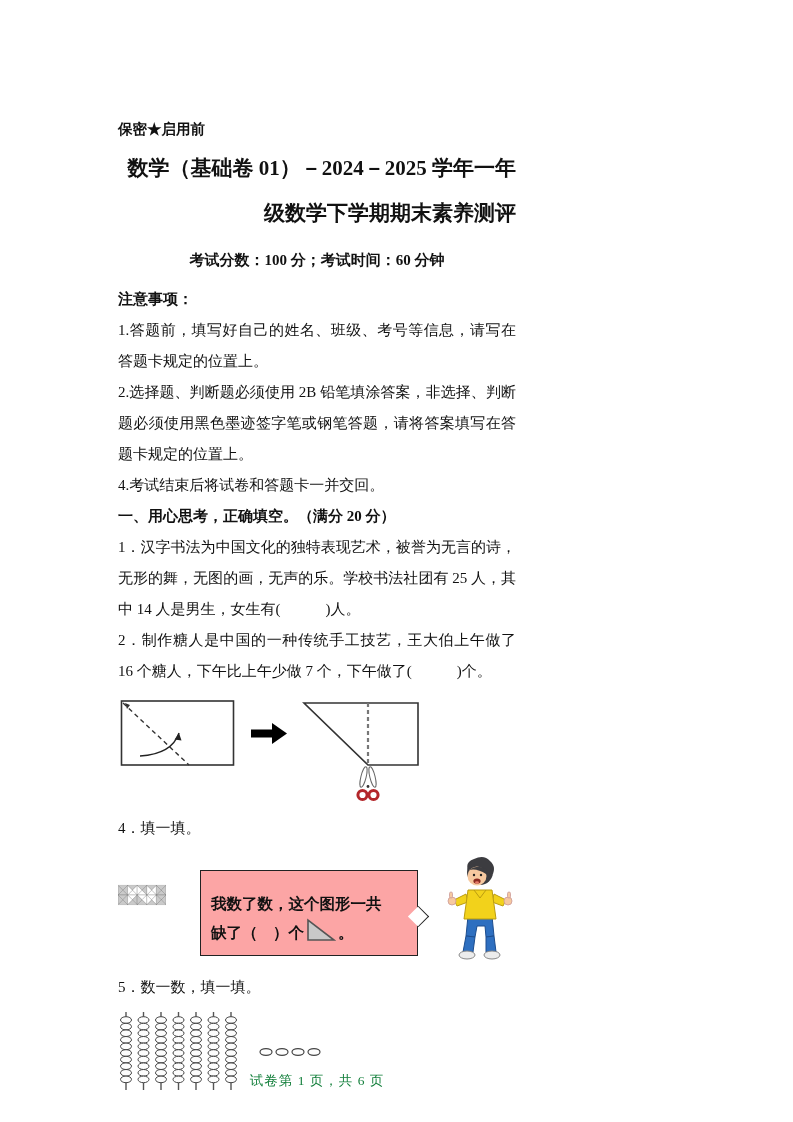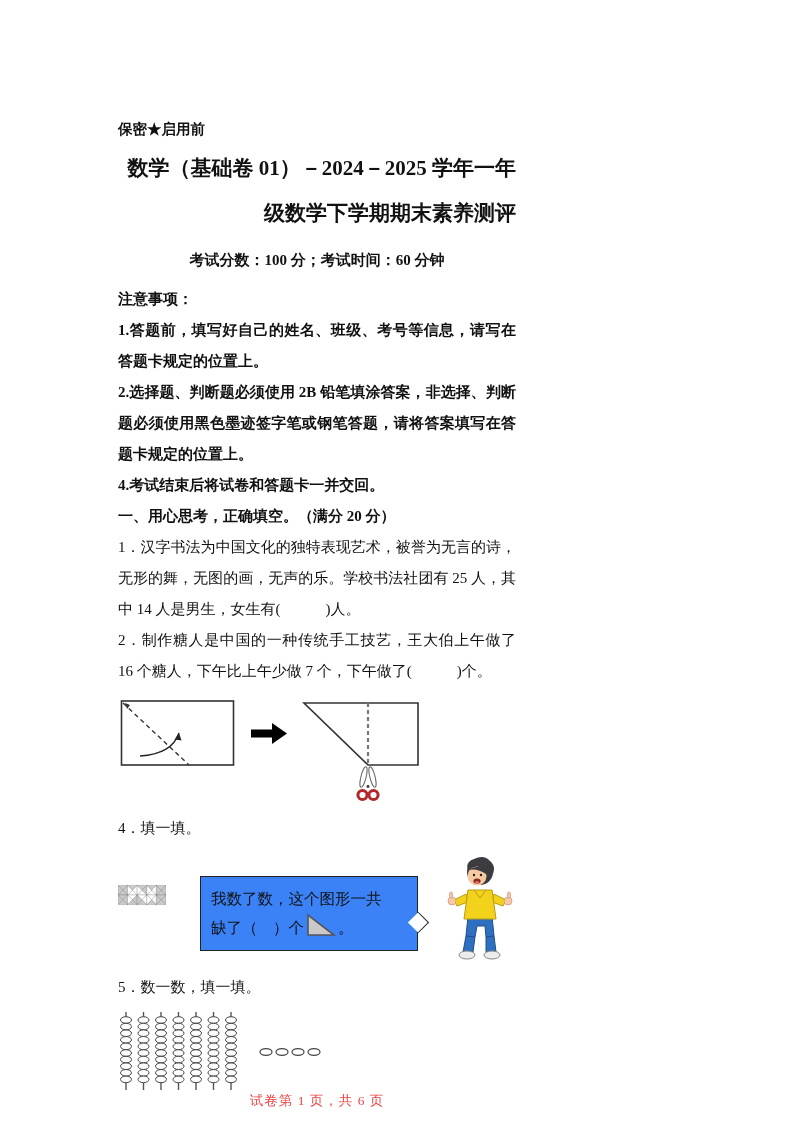--- a/index.html
+++ b/index.html
@@ -9,42 +9,42 @@
     background:#ffffff;
     font-family:"Liberation Serif","DejaVu Serif",serif;
     color:#111;
     overflow:hidden;
   }
   .content{padding:118px 118px 0 118px;}
   .notice{font-size:14.5px;font-weight:bold;line-height:22px;}
   .title{font-size:21px;font-weight:bold;text-align:right;line-height:45px;margin:6px 0 0 0;}
   .exam-info{font-size:15px;font-weight:bold;text-align:center;line-height:32px;margin:8px;}
   .notes-heading{font-size:15px;font-weight:bold;line-height:31px;margin:0;}
-  .note{font-size:15px;font-weight:bold;line-height:31px;margin:0;text-align:justify;}
+  .note{font-size:15px;font-weight:normal;line-height:31px;margin:0;text-align:justify;}
   .section-heading{font-size:15px;font-weight:bold;line-height:31px;margin:0;}
   .question{font-size:15px;line-height:31px;margin:0;text-align:justify;}
   .fig-fold{margin:6px 0 2px 2px;display:block;}
   .fig-row4{display:flex;align-items:flex-start;margin:4px 0 0 0;}
   .mosaic{display:block;margin-top:6px;}
   .bubble-wrap{display:flex;align-items:center;margin-left:34px;margin-top:16px;}
   .bubble{
-    position:relative;border:1.5px solid #222;background:#3b82f6;
-    padding:7px 10px 8px 10px;font-size:15.5px;line-height:29px;width:196px;
+    position:relative;border:1.5px solid #222;background:#fca5a5;
+    padding:18px 10px 8px 10px;font-size:15.5px;line-height:29px;width:196px;font-weight:bold;
   }
   .bubble-tail{
     position:absolute;right:-9px;top:38px;width:14px;height:14px;background:#fff;
     border-top:1.5px solid #222;border-right:1.5px solid #222;
     transform:rotate(45deg);
   }
   .bubble .tri{vertical-align:-4px;margin:0 2px;}
   .boy{margin-left:26px;margin-top:-8px;}
   .fig-beads{display:block;margin:8px 0 0 0;}
   .footer{
-    position:absolute;left:0;bottom:12px;width:100%;
-    text-align:center;font-size:13.5px;color:#ef4444;letter-spacing:1px;
+    position:absolute;left:0;bottom:32px;width:100%;
+    text-align:center;font-size:13.5px;color:#15803d;letter-spacing:1px;
   }
 </style>
 </head>
 <body>
 
 <div class="page">
   <div class="content">
 
     <div class="notice">保密★启用前</div>
 

